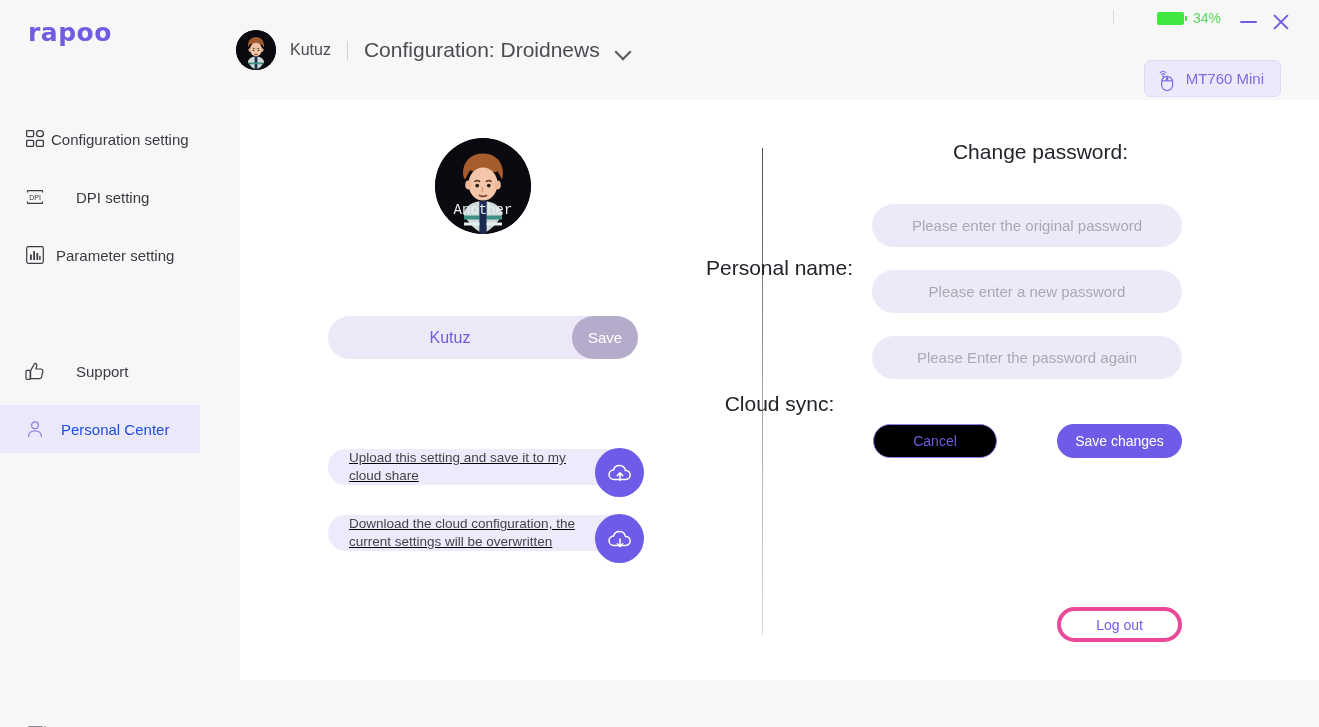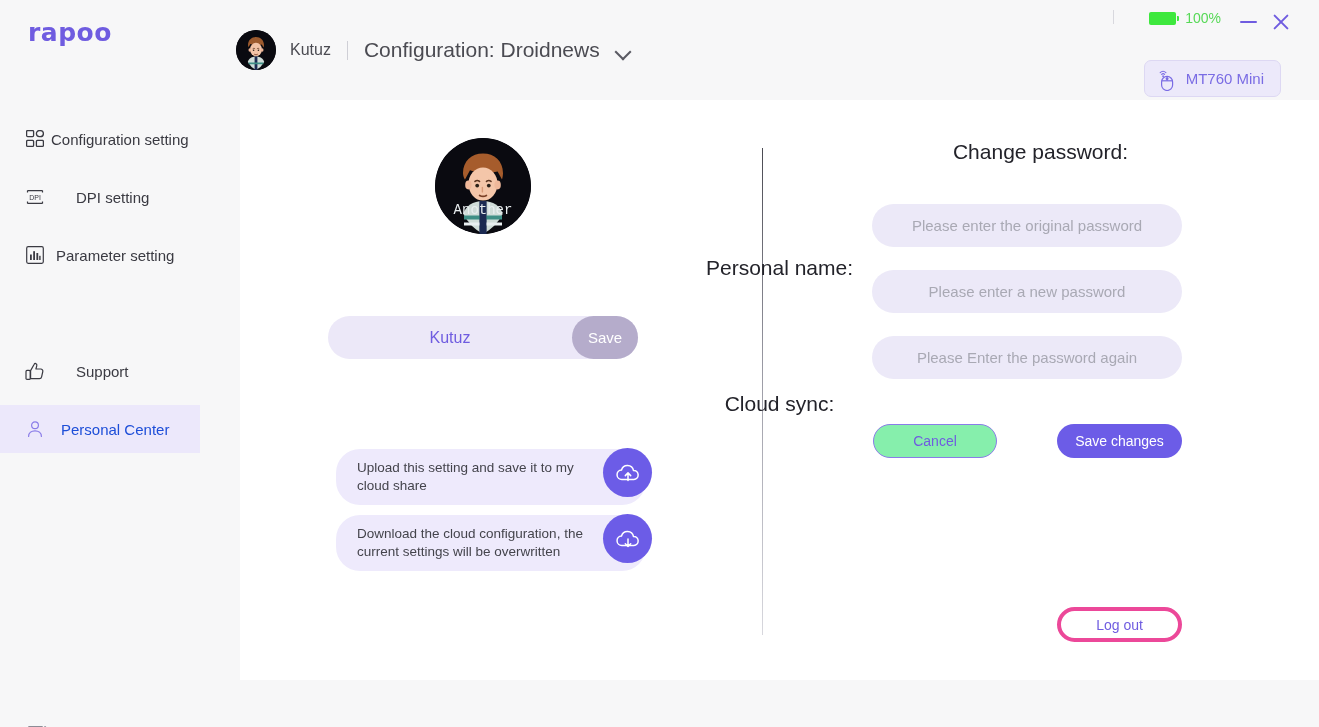--- a/index.html
+++ b/index.html
@@ -157,24 +157,24 @@
     padding-right: 66px;
   }
   .save-btn {
     position: absolute; right: 0; top: 0;
     width: 66px; height: 43px; border: none; border-radius: 22px;
     background: #b5accb; color: #ffffff; font-size: 15px;
     cursor: pointer; font-family: "Liberation Sans", sans-serif;
   }
   .cloud-title { left: 0; top: 292px; }
   .sync-row {
-    position: absolute; left: 96px;
-    width: 310px; height: 56px;
+    position: absolute; left: 88px;
+    width: 310px; height: 36px;
     background: #eeeafc; border-radius: 24px;
-    display: flex; align-items: center; cursor: pointer;
+    display: flex; align-items: center; cursor: pointer; text-decoration: underline;
   }
   .sync-1 { top: 349px; }
   .sync-2 { top: 415px; }
   .sync-text {
     font-size: 13.5px; color: #44444c; line-height: 18px;
     padding-left: 21px; padding-right: 56px;
   }
   .sync-icon {
     position: absolute; right: -6px; top: -1px;
     width: 49px; height: 49px; border-radius: 50%;
@@ -198,21 +198,21 @@
   .pw-2 { top: 170px; }
   .pw-3 { top: 236px; }
   .btn-pill {
     position: absolute; height: 34px; border-radius: 18px;
     font-size: 14px; cursor: pointer;
     font-family: "Liberation Sans", sans-serif;
     display: flex; align-items: center; justify-content: center;
   }
   .btn-cancel {
     left: 633px; top: 324px; width: 124px;
-    background: #86efac; border: 1px solid #8a7ce8; color: #6f5ce0;
+    background: #000000; border: 1px solid #8a7ce8; color: #6f5ce0;
   }
   .btn-save-changes {
     left: 817px; top: 324px; width: 125px;
     background: #6c5ce7; border: none; color: #ffffff;
   }
   .btn-logout {
     left: 817px; top: 507px; width: 125px; height: 35px;
     background: #ffffff; border: 4px solid #ec4899; color: #6f5ce0;
   }
 </style>
@@ -242,21 +242,21 @@
     </div>
     <div class="user-name">Kutuz</div>
     <div class="vbar"></div>
     <div class="cfg-text">Configuration: Droidnews</div>
     <div class="chev"></div>
   </div>
 
   <div class="sep-top"></div>
   <div class="battery-wrap">
     <div class="batt"></div>
-    <div class="batt-pct">100%</div>
+    <div class="batt-pct">34%</div>
   </div>
   <div class="win-btn win-min"></div>
   <div class="win-btn win-close"></div>
 
   <div class="device-chip">
     <svg width="20" height="24" viewBox="0 0 20 24">
       <path d="M4.2 5.6c1.6-1.5 4.1-1.5 5.7 0" stroke="#7a6ce4" stroke-width="1.1" fill="none" stroke-linecap="round"></path>
       <path d="M5.6 7.4c.9-.8 2.2-.8 3 0" stroke="#7a6ce4" stroke-width="1.1" fill="none" stroke-linecap="round"></path>
       <circle cx="7.1" cy="9.2" r=".9" fill="#7a6ce4"></circle>
       <rect x="5.6" y="9.4" width="11" height="14.1" rx="5.5" fill="none" stroke="#7a6ce4" stroke-width="1.2"></rect>

